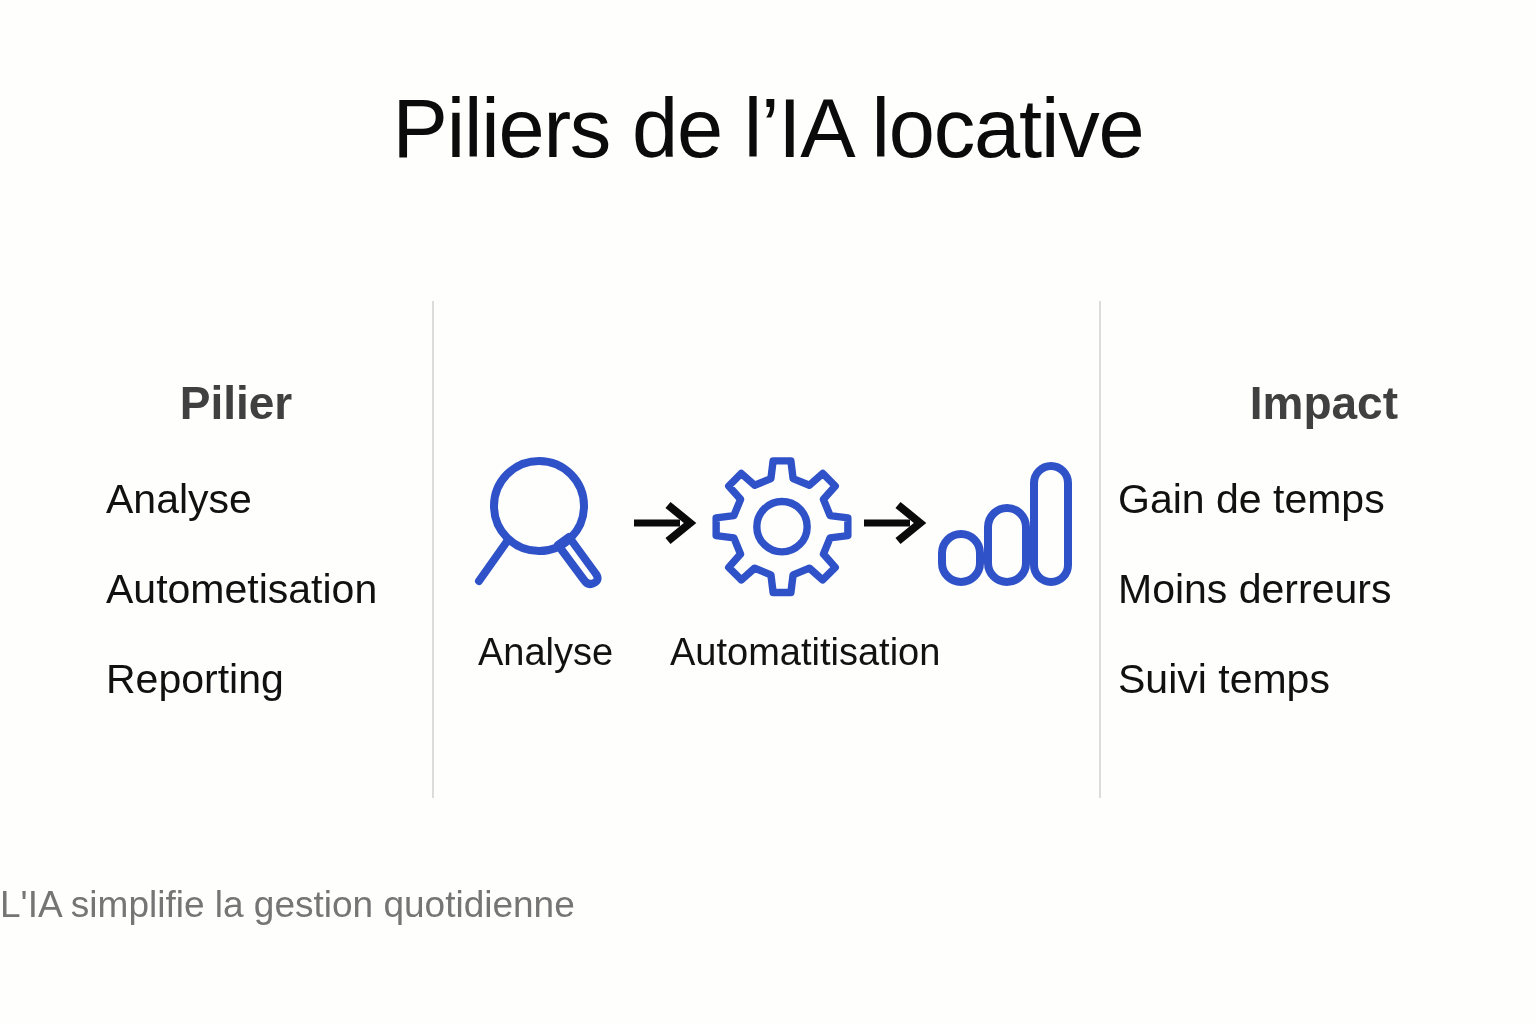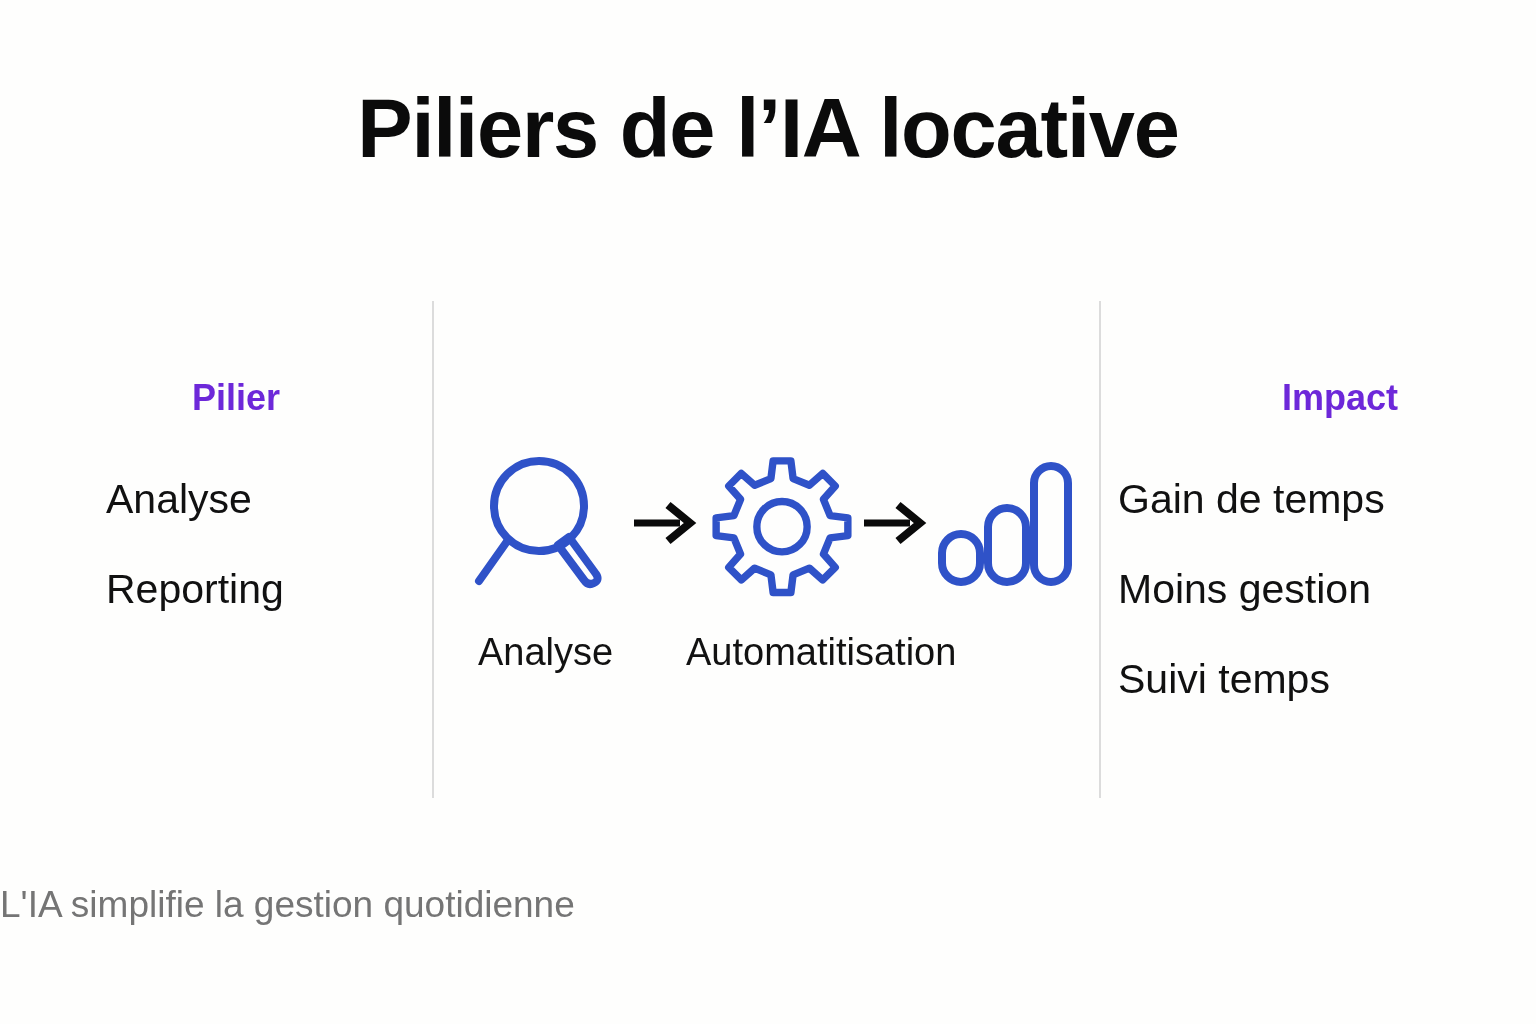--- a/index.html
+++ b/index.html
@@ -22,44 +22,44 @@
   }
 
   
   #title {
     position: absolute;
     left: 0;
     top: 85px;
     width: 1536px;
     text-align: center;
     font-size: 83px;
-    font-weight: 700;
+    font-weight: 400;
     letter-spacing: -1.2px;
     color: #0b0b0b;
     line-height: 1.05;
     white-space: nowrap;
   }
 
   
   .divider {
     position: absolute;
     top: 301px;
     width: 2px;
     height: 497px;
     background: #dcdcdc;
   }
   #divider-left  { left: 432px; }
   #divider-right { left: 1099px; }
 
   
   .col-header {
     position: absolute;
-    font-size: 36px;
+    font-size: 46px;
     font-weight: 700;
-    color: #6d28d9;
+    color: #404040;
     white-space: nowrap;
     line-height: 1;
   }
   #header-pilier { left: 108px;  top: 380px; width: 256px; text-align: center; }
   #header-impact { left: 1172px; top: 380px; width: 226px; text-align: right; }
 
   
   .col-list {
     position: absolute;
     top: 478px;
@@ -113,21 +113,21 @@
   .flow-label {
     position: absolute;
     top: 0;
     font-size: 38px;
     font-weight: 400;
     color: #121212;
     white-space: nowrap;
     line-height: 1.1;
   }
   #label-analyse        { left: 8px;   }
-  #label-automatisation { left: 216px; }
+  #label-automatisation { left: 200px; }
 
   
   #caption {
     position: absolute;
     left: 0;
     top: 885px;
     width: 1536px;
     text-align: left;
     font-size: 37px;
     font-weight: 400;
@@ -143,28 +143,29 @@
 
   <div id="title">Piliers de l’IA locative</div>
 
   <div class="divider" id="divider-left"></div>
   <div class="divider" id="divider-right"></div>
 
   <div class="col-header" id="header-pilier">Pilier</div>
 
   <div class="col-list" id="list-pilier">
     <div class="col-item">Analyse</div>
+    <div class="col-item">Autometisation</div>
     <div class="col-item">Reporting</div>
   </div>
 
   <div class="col-header" id="header-impact">Impact</div>
 
   <div class="col-list" id="list-impact">
     <div class="col-item">Gain de temps</div>
-    <div class="col-item">Moins gestion</div>
+    <div class="col-item">Moins derreurs</div>
     <div class="col-item">Suivi temps</div>
   </div>
 
   <div id="flow">
 
     <svg class="flow-icon" id="icon-search" width="150" height="150" viewBox="0 0 150 150">
       <circle cx="69" cy="58" r="45" fill="none" stroke="#2f52c8" stroke-width="8"></circle>
       <path d="M 38 92 L 9 133" fill="none" stroke="#2f52c8" stroke-width="8" stroke-linecap="round"></path>
       <path d="M 99 89 L 126 126 Q 130 132 124 135 Q 118 138 114 132 L 88 97 Z" fill="none" stroke="#2f52c8" stroke-width="8" stroke-linejoin="round"></path>
     </svg>

